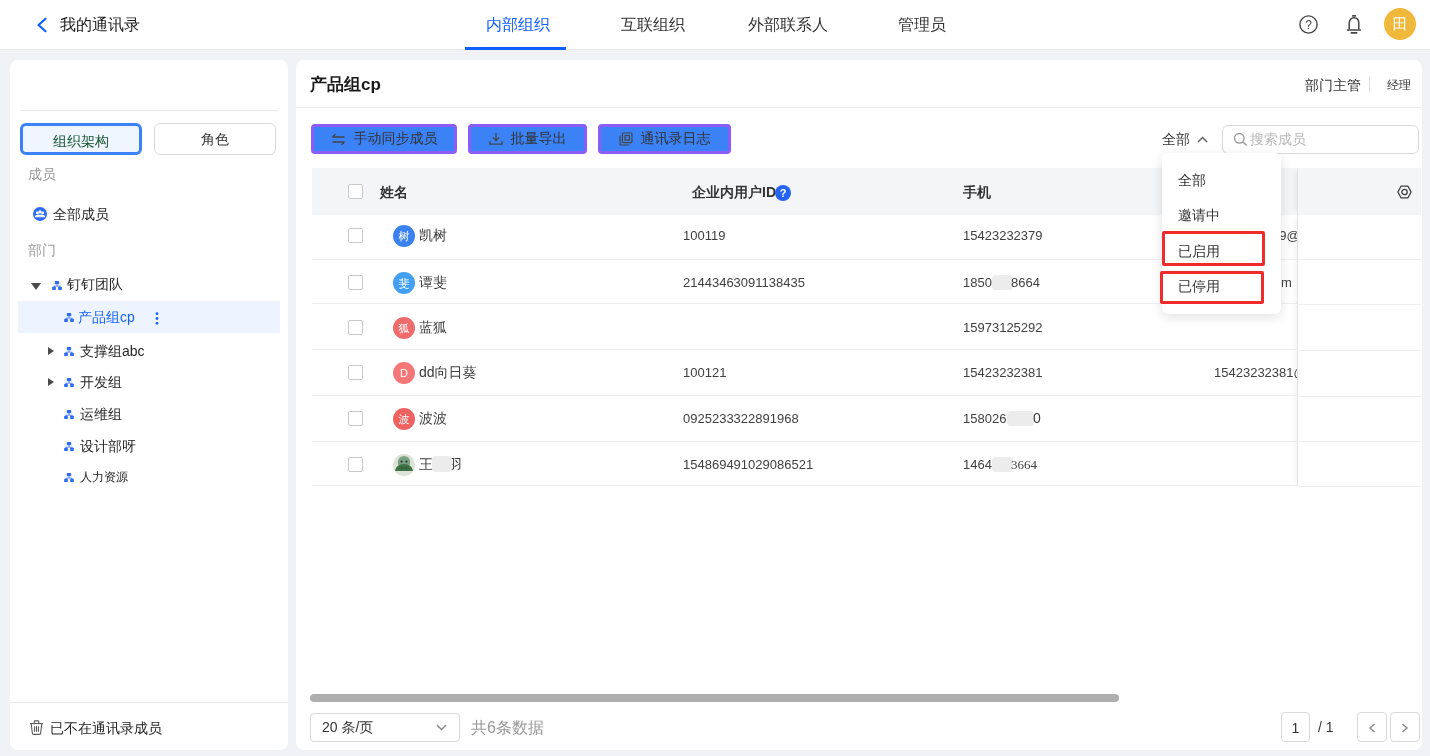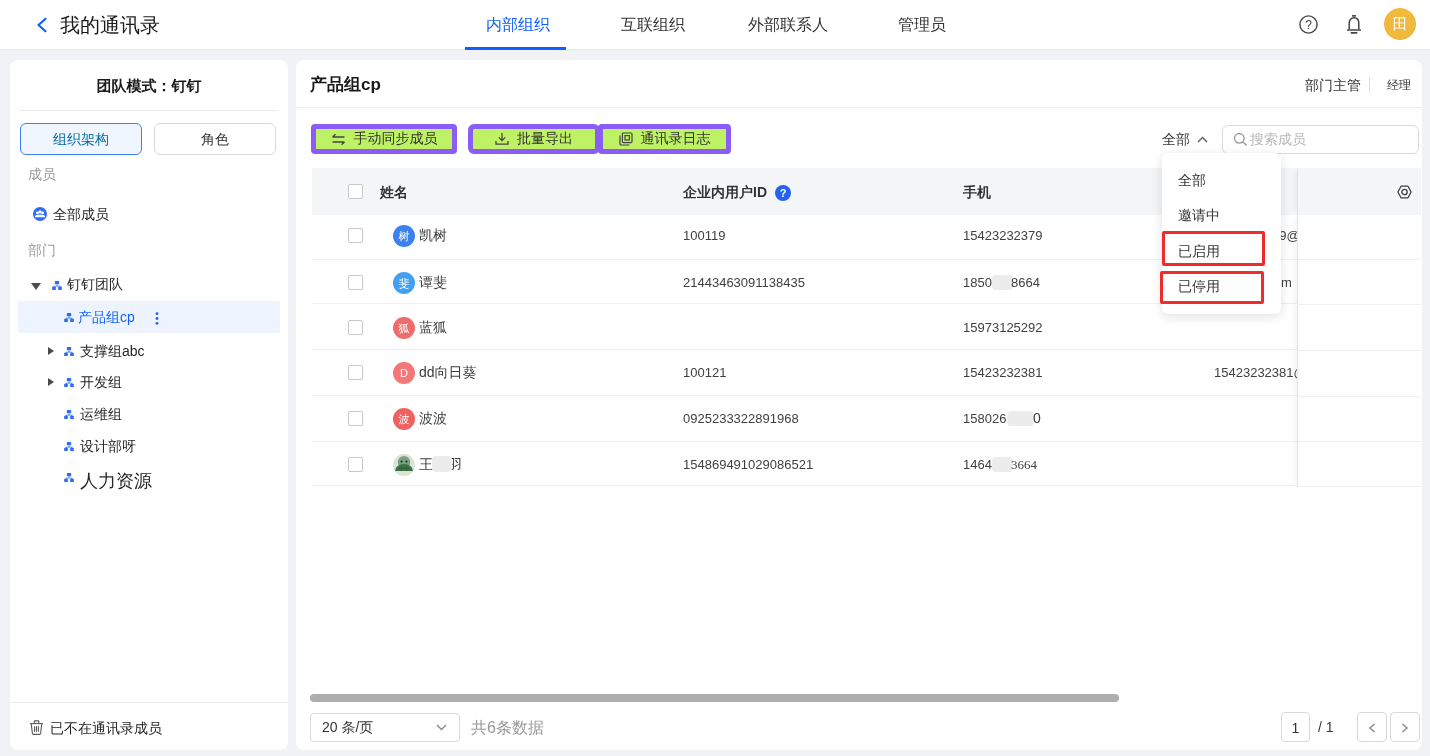--- a/index.html
+++ b/index.html
@@ -17,60 +17,59 @@
 
   
   #left { left:10px; top:60px; width:278px; height:690px; }
   .seg-btn { position:absolute; top:63px; height:32px; width:122px; border-radius:6px; font-size:14px; text-align:center; line-height:30px; }
   .tree-ico { position:absolute; width:10px; height:11px; }
   .caret-down { width:0;height:0;border-left:5px solid transparent;border-right:5px solid transparent;border-top:7px solid #4a4a4a; position:absolute;}
   .caret-right { width:0;height:0;border-top:4.5px solid transparent;border-bottom:4.5px solid transparent;border-left:6px solid #4a4a4a; position:absolute;}
 
   
   #main { left:296px; top:60px; width:1126px; height:690px; }
-  .toolbtn { position:absolute; top:64px; height:30px; border:5px solid #8b5cf6; border-radius:4px; background:#bef264; font-size:14px; color:#333; display:flex; align-items:center; justify-content:center; gap:8px; }
+  .toolbtn { position:absolute; top:64px; height:30px; border:3px solid #8b5cf6; border-radius:4px; background:#3b82f6; font-size:14px; color:#333; display:flex; align-items:center; justify-content:center; gap:8px; }
   .th { position:absolute; font-size:14px; font-weight:bold; color:#333; top:0; line-height:45px;}
   .row { position:absolute; left:16px; width:1109px; height:46px; border-bottom:1px solid #efefef; }
   .cell { position:absolute; font-size:14px; color:#3b3b3b; top:0; line-height:45px; white-space:nowrap; }
   .avatar { position:absolute; width:22px; height:22px; border-radius:50%; color:#fff; font-size:11px; text-align:center; line-height:22px; top:12px; }
   .cbox { position:absolute; width:15px; height:15px; border:1px solid #c9c9c9; border-radius:2px; background:#fff; }
   .blur { position:absolute; background:#ececec; border-radius:4px; }
   .num { font-size:13px !important; color:#404040; }
 </style>
 </head>
 <body>
 
 <div id="topbar">
   <svg class="abs" style="left:34px;top:16px" width="18" height="18" viewBox="0 0 18 18">
       <path d="M11.5 2.8 L4.5 9 L11.5 15.2" fill="none" stroke="#0f5eff" stroke-width="2.2" stroke-linecap="round" stroke-linejoin="round"></path>
     </svg>
-  <div class="abs" style="left:60px;top:0;height:50px;line-height:50px;font-size:20px;color:#1a1a1a;font-weight:500;">我的通讯录</div>
+  <div class="abs" style="left:60px;top:0;height:50px;line-height:50px;font-size:16px;color:#1a1a1a;font-weight:500;">我的通讯录</div>
   <div class="tab active" style="left:483px;width:70px;">内部组织</div>
   <div class="tab" style="left:618px;width:70px;">互联组织</div>
   <div class="tab" style="left:745px;width:86px;">外部联系人</div>
   <div class="tab" style="left:896px;width:52px;">管理员</div>
   <div id="tab-underline"></div>
   <svg class="abs" style="left:1299px;top:15px" width="19" height="19" viewBox="0 0 19 19">
       <circle cx="9.5" cy="9.5" r="8.6" fill="none" stroke="#454545" stroke-width="1.4"></circle>
       <text x="9.5" y="13.6" font-size="12" text-anchor="middle" fill="#454545" font-family="Liberation Sans">?</text>
     </svg>
   <svg class="abs" style="left:1345.5px;top:14px" width="16" height="20" viewBox="0 0 16 20">
       <rect x="5.9" y="1" width="4.2" height="1.7" rx="0.85" fill="#454545"></rect>
       <path d="M3.2 15.4 V9.2 C3.2 5.8 5.2 3.8 8 3.8 C10.8 3.8 12.8 5.8 12.8 9.2 V15.4" fill="none" stroke="#454545" stroke-width="1.5"></path>
       <path d="M1.7 16 H14.3" stroke="#454545" stroke-width="1.7" stroke-linecap="round" fill="none"></path>
       <path d="M5.4 18.8 H10.6" stroke="#454545" stroke-width="1.8" stroke-linecap="round" fill="none"></path>
     </svg>
   <div class="abs" style="left:1384px;top:8px;width:32px;height:32px;border-radius:50%;background:#f0b93c;color:#fff;font-size:15px;text-align:center;line-height:32px;">田</div>
 </div>
 
 <div id="left" class="card">
-  <div class="abs" style="left:0;top:0;width:278px;height:50px;line-height:52px;text-align:center;font-size:15px;font-weight:bold;color:#1a1a1a;">团队模式：钉钉</div>
   <div class="abs" style="left:10px;top:50px;width:258px;height:1px;background:#e8e8e8;"></div>
 
-  <div class="seg-btn" style="left:10px;background:#f0f6ff;border:1px solid #3b82f6;color:#0369a1;">组织架构</div>
+  <div class="seg-btn" style="left:10px;background:#f0f6ff;border:3px solid #3b82f6;color:#14532d;">组织架构</div>
   <div class="seg-btn" style="left:144px;background:#fff;border:1px solid #d9d9d9;color:#333;">角色</div>
 
   <div class="abs" style="left:18px;top:106px;font-size:14px;color:#9a9a9a;">成员</div>
 
   <div class="abs" style="left:23px;top:147px;width:14px;height:14px;border-radius:50%;background:#2f6cf6;">
     <svg width="14" height="14" viewBox="0 0 20 20">
         <g fill="#fff">
           <circle cx="6.2" cy="8.4" r="2"></circle>
           <circle cx="13.8" cy="8.4" r="2"></circle>
           <circle cx="10" cy="7" r="2.4"></circle>
@@ -154,21 +153,21 @@
   <div class="abs" style="left:70px;top:378px;font-size:14px;color:#262626;">设计部呀</div>
 
   <svg class="tree-ico" style="left:54px;top:412px" viewBox="0 0 12 12">
       <g fill="#2e6cf0">
         <rect x="3.4" y="0.5" width="5.2" height="4" rx="0.7"></rect>
         <rect x="0.2" y="7.5" width="4.4" height="4" rx="0.7"></rect>
         <rect x="7.4" y="7.5" width="4.4" height="4" rx="0.7"></rect>
         <path d="M5.5 4.5 h1 v2 h-1z M2 6.3 h8 v1 h-8z M1.9 6.3 h1 v1.5 h-1z M9.1 6.3 h1 v1.5 h-1z"></path>
       </g>
     </svg>
-  <div class="abs" style="left:70px;top:409px;font-size:18px;color:#262626;">人力资源</div>
+  <div class="abs" style="left:70px;top:409px;font-size:12px;color:#262626;">人力资源</div>
 
   <div class="abs" style="left:0;top:642px;width:278px;height:1px;background:#e8e8e8;"></div>
   <svg class="abs" style="left:19px;top:660px" width="15" height="15" viewBox="0 0 15 15">
       <g fill="none" stroke="#5a5a5a" stroke-width="1.1">
         <path d="M1 3.6 h13"></path>
         <path d="M5.2 3.4 V1.8 a0.9 0.9 0 0 1 0.9 -0.9 h2.8 a0.9 0.9 0 0 1 0.9 0.9 V3.4"></path>
         <path d="M2.2 3.6 L3.4 13.5 a1 1 0 0 0 1 0.9 h6.2 a1 1 0 0 0 1 -0.9 L12.8 3.6"></path>
         <path d="M5.6 6.2 v5.6 M7.5 6.2 v5.6 M9.4 6.2 v5.6"></path>
       </g>
     </svg>
@@ -184,21 +183,21 @@
 
   <div class="toolbtn" style="left:15px;width:146px;">
     <svg width="15" height="13" viewBox="0 0 15 13">
         <g fill="none" stroke="#444" stroke-width="1.3">
           <path d="M13.5 4 H1.5 M4.5 1.2 L1.5 4"></path>
           <path d="M1.5 9 H13.5 M10.5 11.8 L13.5 9"></path>
         </g>
       </svg>
     <span>手动同步成员</span>
   </div>
-  <div class="toolbtn" style="left:172px;width:132px;border-radius:6px;">
+  <div class="toolbtn" style="left:172px;width:119px;">
     <svg width="14" height="14" viewBox="0 0 14 14">
         <g fill="none" stroke="#444" stroke-width="1.3">
           <path d="M7 1 V8.3 M3.8 5.4 L7 8.6 L10.2 5.4"></path>
           <path d="M1 9 V12.2 H13 V9"></path>
         </g>
       </svg>
     <span>批量导出</span>
   </div>
   <div class="toolbtn" style="left:302px;width:133px;">
     <svg width="14" height="14" viewBox="0 0 14 14">
@@ -218,21 +217,21 @@
   <div class="abs" style="left:926px;top:65px;width:197px;height:29px;border:1px solid #d9d9d9;border-radius:6px;background:#fff;"></div>
   <svg class="abs" style="left:937px;top:72px" width="15" height="15" viewBox="0 0 15 15">
       <circle cx="6.3" cy="6.3" r="4.8" fill="none" stroke="#9a9a9a" stroke-width="1.4"></circle>
       <path d="M10 10 L13.6 13.6" stroke="#9a9a9a" stroke-width="1.4"></path>
     </svg>
   <div class="abs" style="left:954px;top:65px;height:29px;line-height:29px;font-size:14px;color:#b8b8b8;">搜索成员</div>
 
   <div class="abs" style="left:16px;top:108px;width:1109px;height:46.5px;background:#f4f5f7;"></div>
   <div class="cbox" style="left:52px;top:124px;"></div>
   <div class="th" style="left:84px;top:110px;">姓名</div>
-  <div class="th" style="left:387px;top:110px;text-align:right;">企业内用户ID</div>
+  <div class="th" style="left:396px;top:110px;text-align:right;">企业内用户ID</div>
   <div class="abs" style="left:479px;top:125px;width:16px;height:16px;border-radius:50%;background:#2564f2;color:#fff;font-size:11px;font-weight:bold;text-align:center;line-height:16px;">?</div>
   <div class="th" style="left:667px;top:110px;">手机</div>
 
   <div class="row" style="top:153px;height:46.8px;">
     <div class="cbox" style="left:36px;top:15px;"></div>
     <div class="avatar" style="left:81px;background:#3b82f0;">树</div>
     <div class="cell" style="left:107px;">凯树</div>
     <div class="cell num" style="left:371px;">100119</div>
     <div class="cell num" style="left:651px;">15423232379</div>
     <div class="cell num" style="left:895px;">15423232379@</div>

